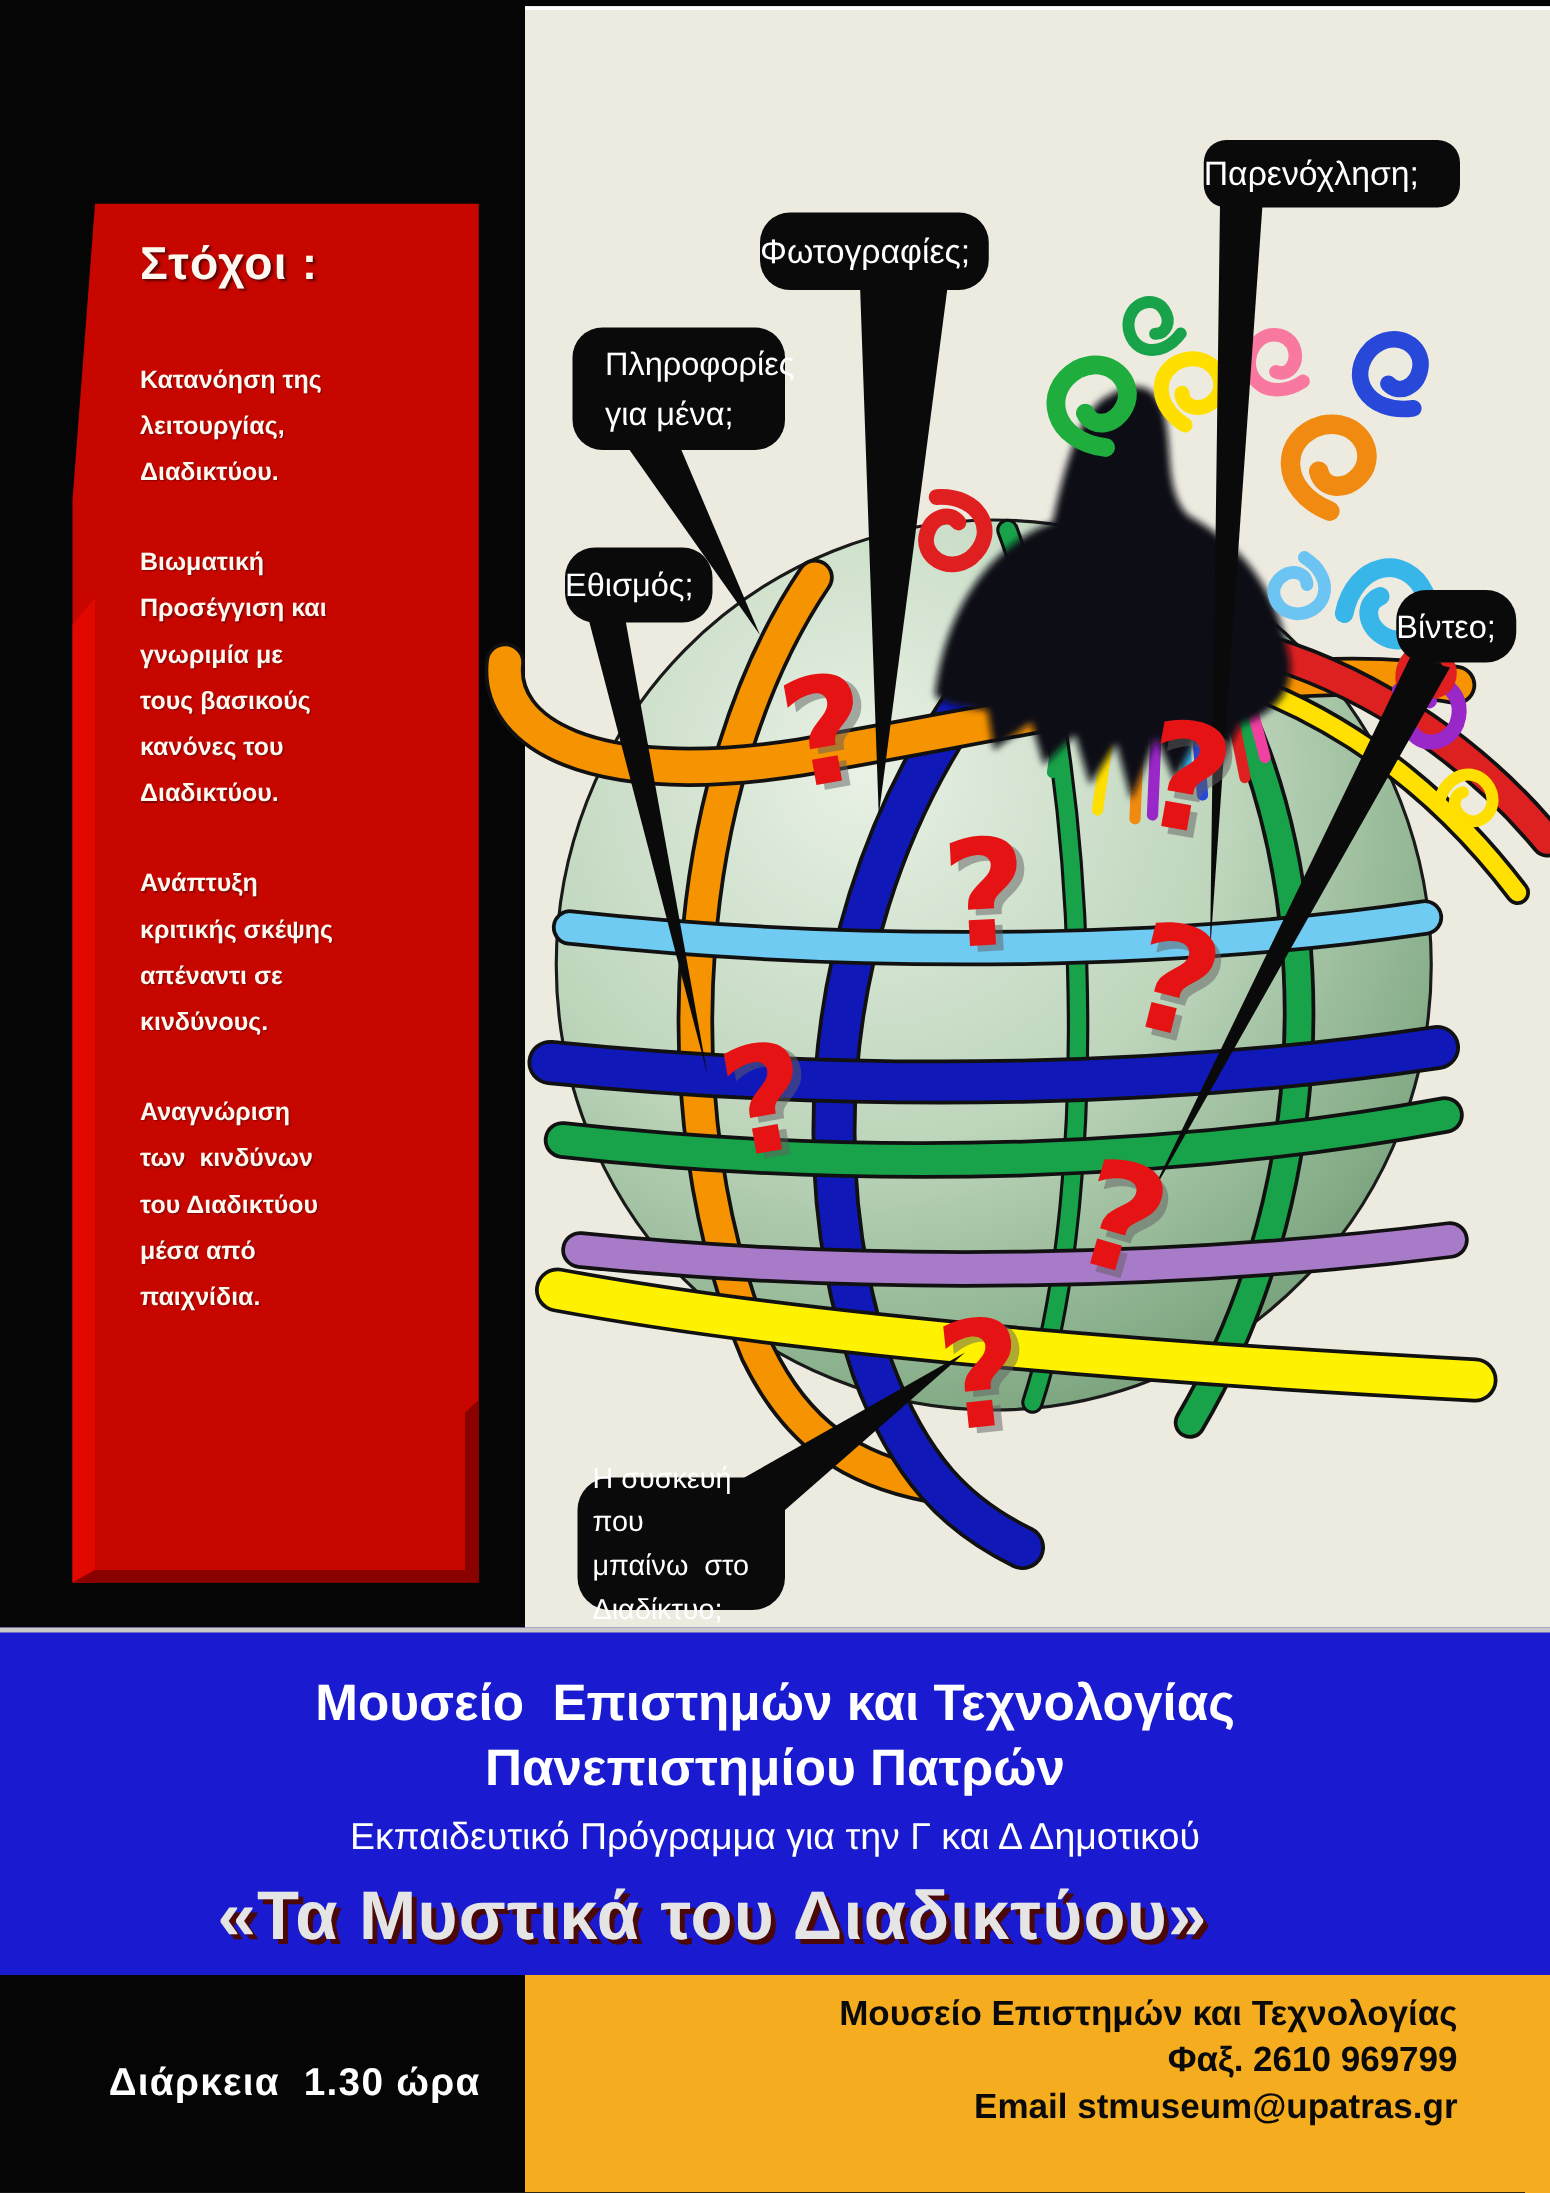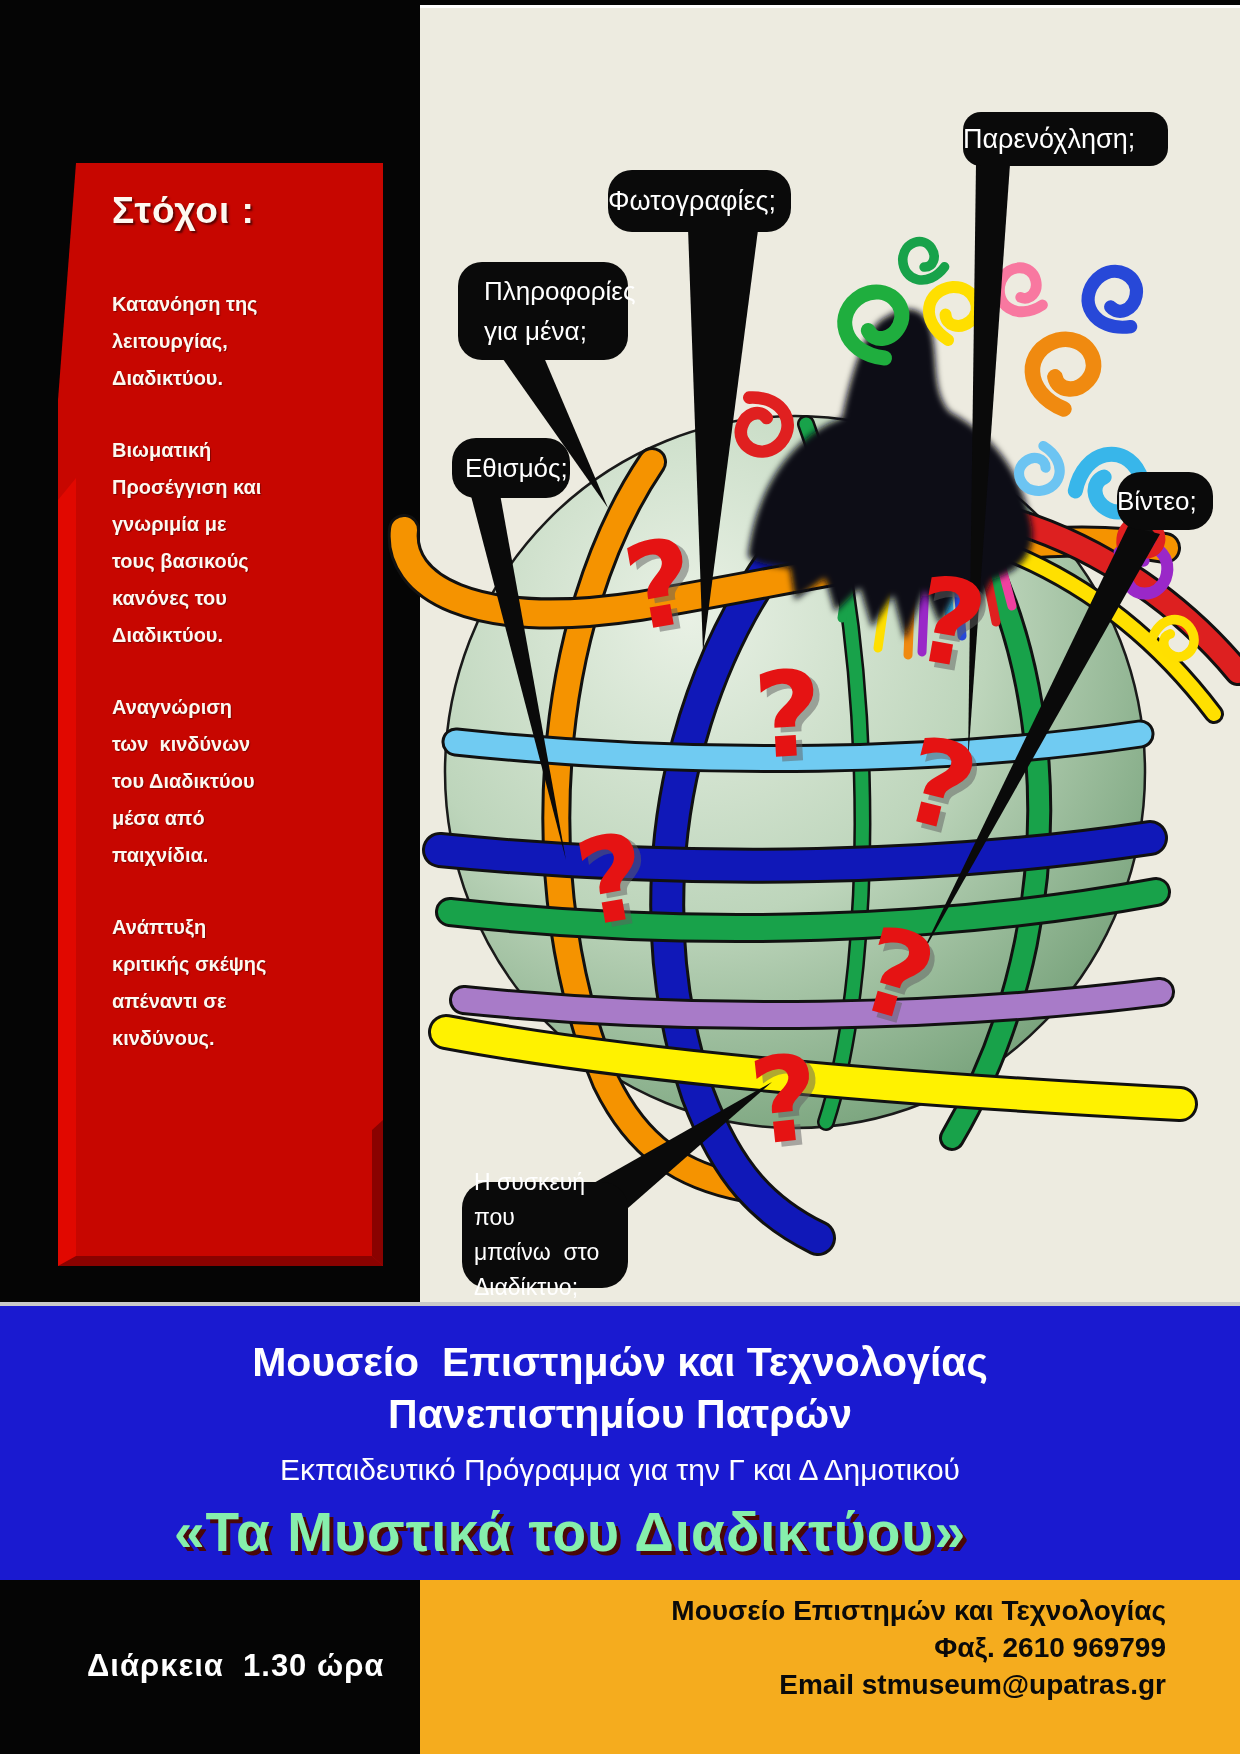--- a/index.html
+++ b/index.html
@@ -24,21 +24,21 @@
   .q{position:absolute;color:#e51313;font-weight:bold;font-size:118px;line-height:100px;
      font-family:"DejaVu Sans",sans-serif;text-shadow:6px 5px 0 rgba(95,95,95,.5);}
   
   .banner{position:absolute;left:0;top:1302px;width:1240px;height:278px;
           background:#1a1ad0;border-top:4px solid #c9c9c9;box-sizing:border-box;
           text-align:center;color:#fff;}
   .banner .l1{margin-top:30px;font-size:41px;font-weight:bold;line-height:52px;}
   .banner .l2{font-size:41px;font-weight:bold;line-height:52px;}
   .banner .l3{margin-top:10px;font-size:30px;line-height:40px;}
   .banner .ttl{margin-top:10px;margin-right:100px;font-size:55px;font-weight:bold;
-               color:#86efac;text-shadow:4px 4px 0 #4a0808;letter-spacing:1px;}
+               color:#e5e5e5;text-shadow:4px 4px 0 #4a0808;letter-spacing:1px;}
   
   .yellow{position:absolute;left:420px;top:1580px;width:820px;height:174px;background:#f5ac1e;}
   .contact{padding:12px 74px 0 0;text-align:right;color:#0a0a0a;
            font-size:28px;font-weight:bold;line-height:37px;}
   .duration{position:absolute;left:87px;top:1648px;color:#fff;
             font-size:31px;font-weight:bold;letter-spacing:1px;}
 </style>
 </head>
 <body>
 
@@ -177,36 +177,36 @@
     <div class="goals-title">Στόχοι :</div>
     <div class="goal-item pre">Κατανόηση της
 λειτουργίας,
 Διαδικτύου.</div>
     <div class="goal-item pre">Βιωματική
 Προσέγγιση και
 γνωριμία με
 τους βασικούς
 κανόνες του
 Διαδικτύου.</div>
+    <div class="goal-item pre">Ανάπτυξη
+κριτικής σκέψης
+απέναντι σε
+κινδύνους.</div>
     <div class="goal-item pre">Αναγνώριση
 των  κινδύνων
 του Διαδικτύου
 μέσα από
 παιχνίδια.</div>
-    <div class="goal-item pre">Ανάπτυξη
-κριτικής σκέψης
-απέναντι σε
-κινδύνους.</div>
   </div>
 
   <div class="callout" style="left:458px;top:262px;width:170px;height:98px;padding-left:26px;">
     <span class="t pre" style="line-height:40px;">Πληροφορίες
 για μένα;</span>
   </div>
-  <div class="callout" style="left:452px;top:438px;width:118px;height:60px;padding-left:13px;">
+  <div class="callout" style="left:452px;top:438px;width:118px;height:60px;">
     <span class="t">Εθισμός;</span>
   </div>
   <div class="callout c-center" style="left:608px;top:170px;width:183px;height:62px;">
     <span class="t" style="font-size:27px;">Φωτογραφίες;</span>
   </div>
   <div class="callout c-center" style="left:963px;top:112px;width:205px;height:54px;border-radius:18px;">
     <span class="t" style="font-size:27px;">Παρενόχληση;</span>
   </div>
   <div class="callout c-center" style="left:1117px;top:472px;width:96px;height:58px;">
     <span class="t">Βίντεο;</span>

